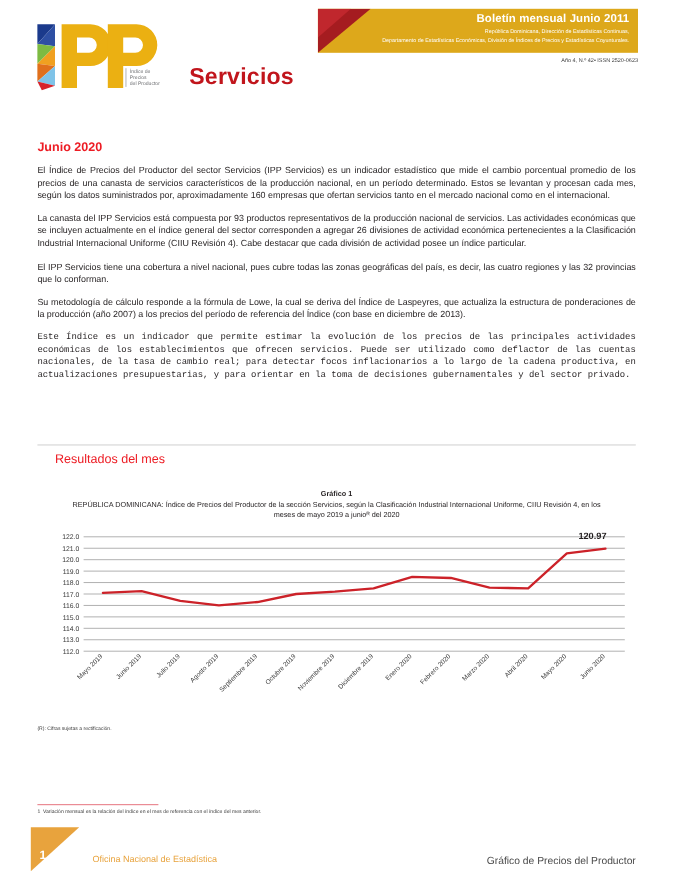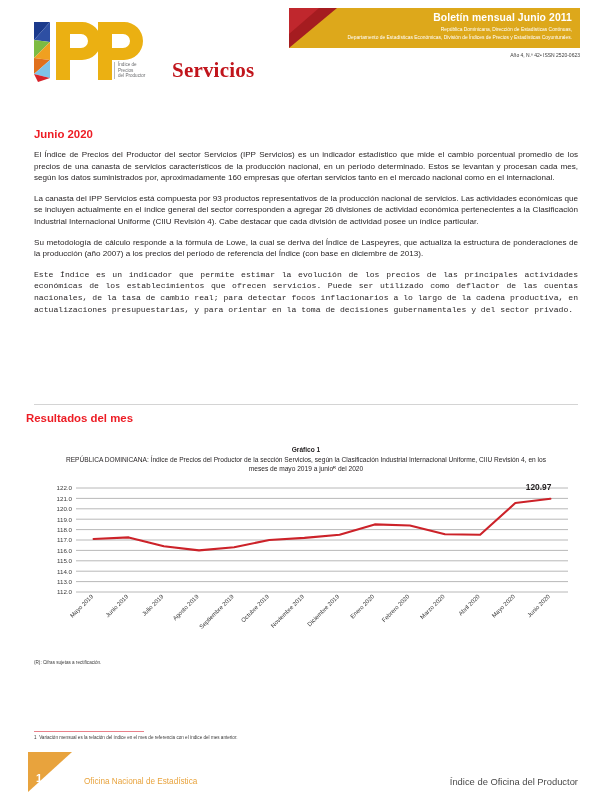--- a/index.html
+++ b/index.html
@@ -16,21 +16,21 @@
   
   .header{position:absolute;left:0;top:0;width:612px;height:112px;}
 
   .logo{position:absolute;left:30px;top:18px;width:140px;height:76px;}
   .logo-mark{position:absolute;left:0;top:0;width:128px;height:66px;}
   .logo-sub{position:absolute;left:84px;top:44px;width:56px;
     font-size:4.6px;line-height:5.6px;color:#6d6e71;border-left:0.8px solid #b9babc;padding-left:3px;}
   .logo-sub div{white-space:nowrap;}
 
   .title-servicios{position:absolute;left:172px;top:58px;
-    font-size:21px;font-weight:bold;color:#c1151c;letter-spacing:0.2px;font-family:Liberation Serif, serif;}
+    font-size:21px;font-weight:bold;color:#c1151c;letter-spacing:0.2px;}
 
   .band{position:absolute;left:289px;top:8px;width:291px;height:40px;background:#DDA81B;overflow:hidden;}
   .band-tri{position:absolute;left:0;top:0;width:0;height:0;
     border-top:40px solid #A51C20;border-right:48px solid transparent;}
   .band-tri2{position:absolute;left:0;top:0;width:0;height:0;
     border-top:26px solid #C0272D;border-right:30px solid transparent;}
   .band-title{position:absolute;right:8px;top:4px;
     font-size:10.4px;font-weight:bold;color:#ffffff;letter-spacing:0.1px;white-space:nowrap;}
   .band-l1{position:absolute;right:8px;top:19px;font-size:4.9px;color:#ffffff;white-space:nowrap;}
   .band-l2{position:absolute;right:8px;top:27px;font-size:4.9px;color:#ffffff;white-space:nowrap;}
@@ -38,21 +38,21 @@
     font-size:5px;color:#3b3b3b;}
 
   
   .content{position:absolute;left:34px;top:128px;width:544px;}
   h2.section{font-size:11.4px;font-weight:bold;color:#ED1C24;margin:0 0 9px 0;}
   p.body{font-size:8.1px;line-height:11.6px;text-align:justify;margin:0 0 9px 0;color:#231f20;}
   p.body.last{margin-bottom:0;font-family:Liberation Mono, monospace;}
 
   .rule{position:absolute;left:34px;width:544px;height:1px;background:#d4d4d4;}
 
-  h2.section2{position:absolute;left:26px;top:412px;font-size:11.4px;font-weight:bold;color:#ED1C24;margin:0;}
+  h2.section2{position:absolute;left:50px;top:412px;font-size:11.4px;font-weight:normal;color:#ED1C24;margin:0;}
 
   
   .chart-wrap{position:absolute;left:34px;top:446px;width:544px;}
   .chart-caption-num{text-align:center;font-size:6.6px;font-weight:bold;color:#231f20;margin:0 0 2px 0;}
   .chart-caption{text-align:center;font-size:6.6px;line-height:9px;color:#231f20;margin:0 auto;width:500px;}
 
   .plot{position:absolute;left:34px;top:484px;width:544px;height:170px;}
   .plot svg{display:block;}
 
   .note-r{position:absolute;left:34px;top:660px;font-size:4.6px;color:#3a3a3a;}
@@ -108,20 +108,21 @@
       <div class="band-l1">República Dominicana, Dirección de Estadísticas Continuas,</div>
       <div class="band-l2">Departamento de Estadísticas Económicas, División de Índices de Precios y Estadísticas Coyunturales.</div>
     </div>
     <div class="band-issn">Año 4, N.º 42•  ISSN 2520-0623</div>
   </div>
 
   <div class="content">
     <h2 class="section">Junio 2020</h2>
     <p class="body">El Índice de Precios del Productor del sector Servicios (IPP Servicios) es un indicador estadístico que mide el cambio porcentual promedio de los precios de una canasta de servicios característicos de la producción nacional, en un período determinado. Estos se levantan y procesan cada mes, según los datos suministrados por, aproximadamente 160 empresas que ofertan servicios tanto en el mercado nacional como en el internacional.</p>
     <p class="body">La canasta del IPP Servicios está compuesta por 93 productos representativos de la producción nacional de servicios. Las actividades económicas que se incluyen actualmente en el índice general del sector corresponden a agregar 26 divisiones de actividad económica pertenecientes a la Clasificación Industrial Internacional Uniforme (CIIU Revisión 4). Cabe destacar que cada división de actividad posee un índice particular.</p>
+    <p class="body">El IPP Servicios tiene una cobertura a nivel nacional, pues cubre todas las zonas geográficas del país, es decir, las cuatro regiones y las 32 provincias que lo conforman.</p>
     <p class="body">Su metodología de cálculo responde a la fórmula de Lowe, la cual se deriva del Índice de Laspeyres, que actualiza la estructura de ponderaciones de la producción (año 2007) a los precios del período de referencia del Índice (con base en diciembre de 2013).</p>
     <p class="body last"> Este Índice es un indicador que permite estimar la evolución de los precios de las principales actividades económicas de los establecimientos que ofrecen servicios. Puede ser utilizado como deflactor de las cuentas nacionales, de la tasa de cambio real; para detectar focos inflacionarios a lo largo de la cadena productiva, en actualizaciones presupuestarias, y para orientar en la toma de decisiones gubernamentales y del sector privado.</p>
   </div>
 
   <div class="rule" style="top:404px;"></div>
 
   <h2 class="section2">Resultados del mes</h2>
 
   <div class="chart-wrap">
     <div class="chart-caption-num">Gráfico 1</div>
@@ -176,16 +177,16 @@
 
   <div class="fn-rule"></div>
   <div class="footnote">
     <span>1</span>&nbsp;&nbsp;<span>Variación mensual es la relación del índice en el mes de referencia con el índice del mes anterior.</span>
   </div>
 
   <div class="footer">
     <div class="foot-tri"></div>
     <div class="foot-num">1</div>
     <div class="foot-org">Oficina Nacional de Estadística</div>
-    <div class="foot-right">Índice de Oficina del Productor</div>
+    <div class="foot-right">Gráfico de Precios del Productor</div>
   </div>
 
 </div>
 
 </body></html>

